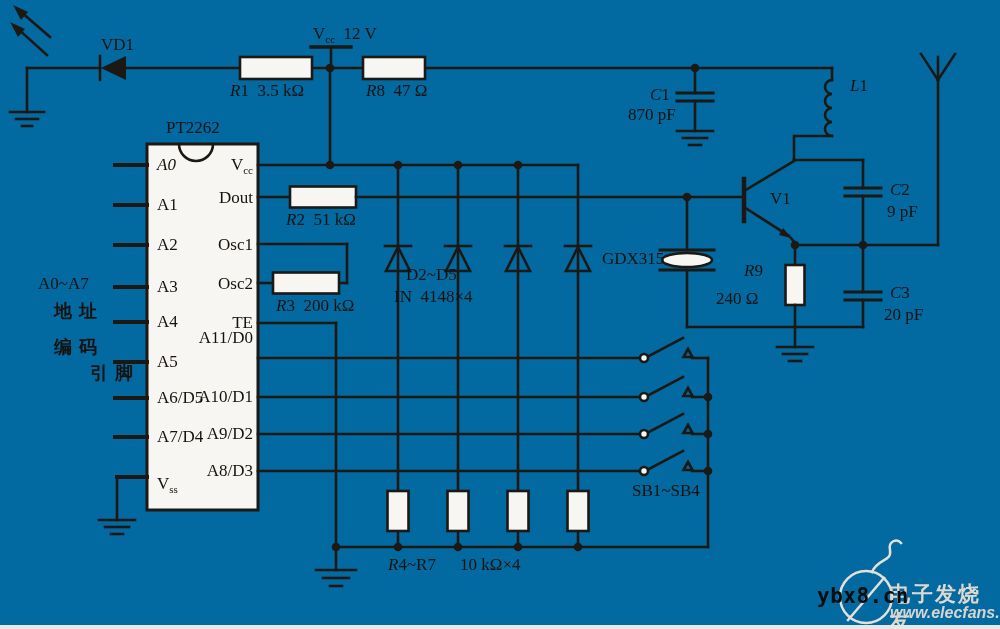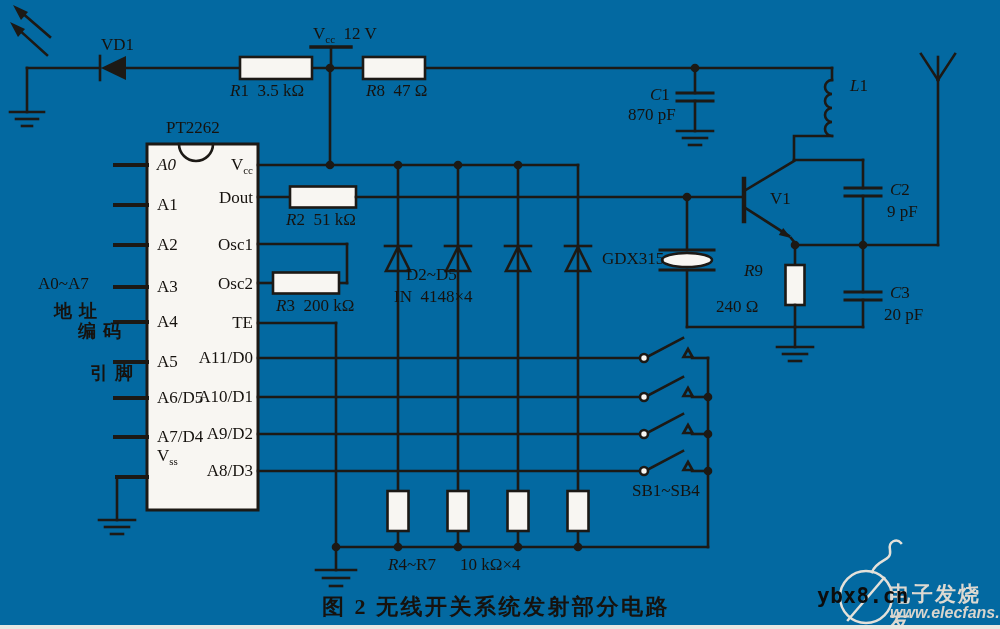--- a/index.html
+++ b/index.html
@@ -277,35 +277,35 @@
 <div class="lbl" style="left:166px;top:119px;text-align:center;">PT2262</div>
 
 <div class="lpin" style="left:157px;top:155px;font-style:italic;">A0</div>
 <div class="lpin" style="left:157px;top:195px;">A1</div>
 <div class="lpin" style="left:157px;top:235px;">A2</div>
 <div class="lpin" style="left:157px;top:277px;">A3</div>
 <div class="lpin" style="left:157px;top:312px;">A4</div>
 <div class="lpin" style="left:157px;top:352px;">A5</div>
 <div class="lpin" style="left:157px;top:388px;">A6/D5</div>
 <div class="lpin" style="left:157px;top:427px;">A7/D4</div>
-<div class="lpin" style="left:157px;top:446px;"><span>V</span><sub class="sm">ss</sub></div>
+<div class="lpin" style="left:157px;top:474px;"><span>V</span><sub class="sm">ss</sub></div>
 
 <div class="rpin" style="top:155px;"><span>V</span><sub class="sm">cc</sub></div>
 <div class="rpin" style="top:188px;text-align:center;">Dout</div>
 <div class="rpin" style="top:235px;">Osc1</div>
 <div class="rpin" style="top:274px;">Osc2</div>
 <div class="rpin" style="top:313px;">TE</div>
-<div class="rpin" style="top:348px;">A11/D0</div>
+<div class="rpin" style="top:328px;">A11/D0</div>
 <div class="rpin" style="top:387px;">A10/D1</div>
 <div class="rpin" style="top:424px;">A9/D2</div>
 <div class="rpin" style="top:461px;">A8/D3</div>
 
 <div class="lbl" style="left:38px;top:275px;">A0~A7</div>
 <div class="lbl cn" style="left:54px;top:302px;">地址</div>
-<div class="lbl cn" style="left:54px;top:322px;margin-left:24px;">编码</div>
+<div class="lbl cn" style="left:54px;top:338px;">编码</div>
 <div class="lbl cn" style="left:54px;top:364px;margin-left:36px;">引脚</div>
 
 <div class="lbl ital" style="left:286px;top:211px;">R2  51 kΩ</div>
 <div class="lbl ital" style="left:276px;top:297px;">R3  200 kΩ</div>
 
 <div class="lbl" style="left:406px;top:266px;">D2~D5</div>
 <div class="lbl" style="left:394px;top:288px;">IN  4148×4</div>
 
 <div class="lbl" style="left:602px;top:250px;">GDX315</div>
 
@@ -315,26 +315,25 @@
 <div class="lbl ital" style="left:850px;top:77px;">L1</div>
 <div class="lbl" style="left:770px;top:190px;">V1</div>
 
 <div class="lbl ital" style="left:890px;top:181px;">C2</div>
 <div class="lbl" style="left:887px;top:203px;">9 pF</div>
 
 <div class="lbl ital" style="left:890px;top:284px;">C3</div>
 <div class="lbl" style="left:884px;top:306px;">20 pF</div>
 
 <div class="lbl ital" style="left:744px;top:262px;">R9</div>
-<div class="lbl" style="left:716px;top:298px;">240 Ω</div>
+<div class="lbl" style="left:716px;top:290px;">240 Ω</div>
 
 <div class="lbl" style="left:632px;top:482px;">SB1~SB4</div>
 
 <div class="lbl ital" style="left:388px;top:556px;">R4~R7</div>
 <div class="lbl" style="left:460px;top:556px;">10 kΩ×4</div>
 
-<div class="caption">图 2 无线开关系统发射部分电路</div>
 
 <div class="wm-brand">电子发烧友</div>
 <div class="wm-url">www.elecfans.com</div>
 <div class="wm-site">ybx8.cn</div>
 
 </div>
 
 </body></html>

